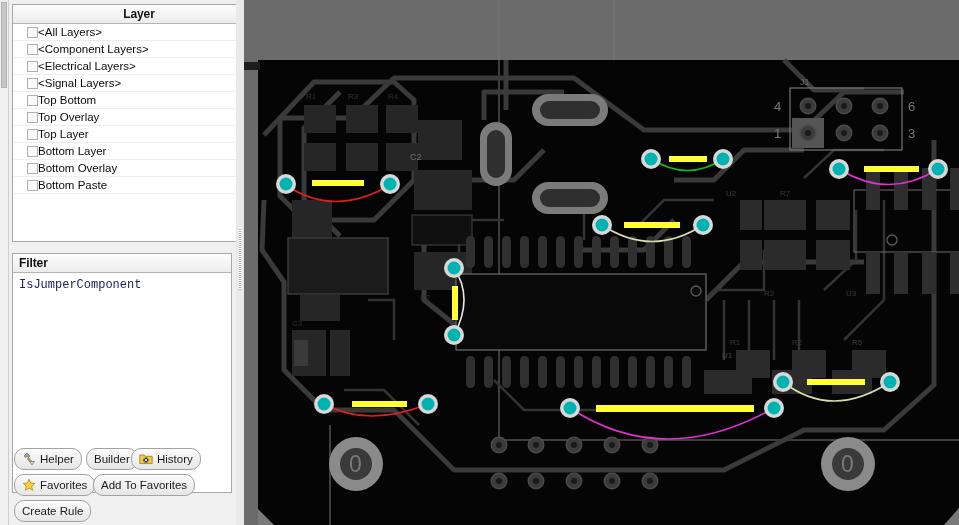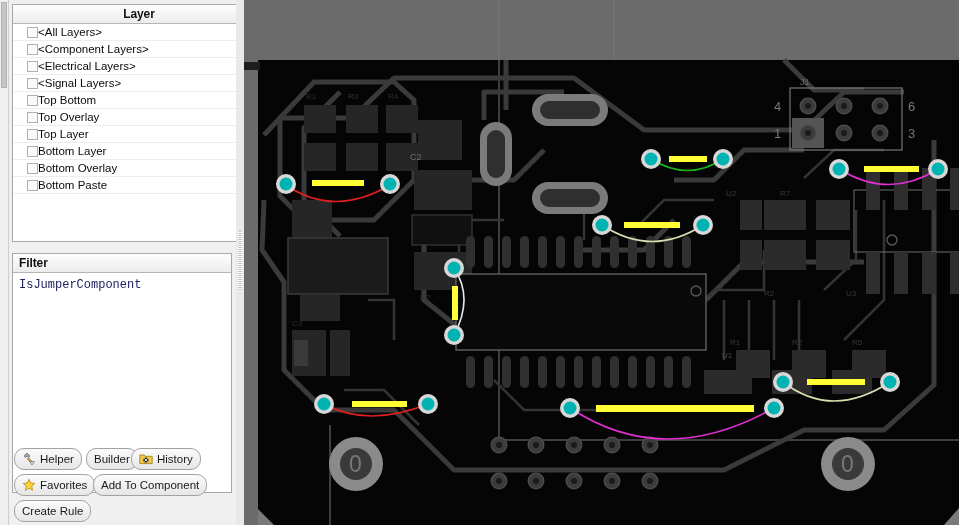--- a/index.html
+++ b/index.html
@@ -235,21 +235,21 @@
     <div id="btn-favorites" class="btn">
       <span class="bicon">
         <svg width="14" height="14" viewBox="0 0 14 14">
           <path d="M7 1.2 L8.7 5 L12.8 5.4 L9.7 8.2 L10.6 12.3 L7 10.1 L3.4 12.3 L4.3 8.2 L1.2 5.4 L5.3 5 Z" fill="#ffd23b" stroke="#b8860b" stroke-width="0.8" stroke-linejoin="round"></path>
         </svg>
       </span>
       <span>Favorites</span>
     </div>
 
     <div id="btn-addfav" class="btn">
-      <span>Add To Component</span>
+      <span>Add To Favorites</span>
     </div>
 
     <div id="btn-createrule" class="btn">
       <span>Create Rule</span>
     </div>
   </div>
 
   <div id="splitter">
     <div class="grip"></div>
   </div>

